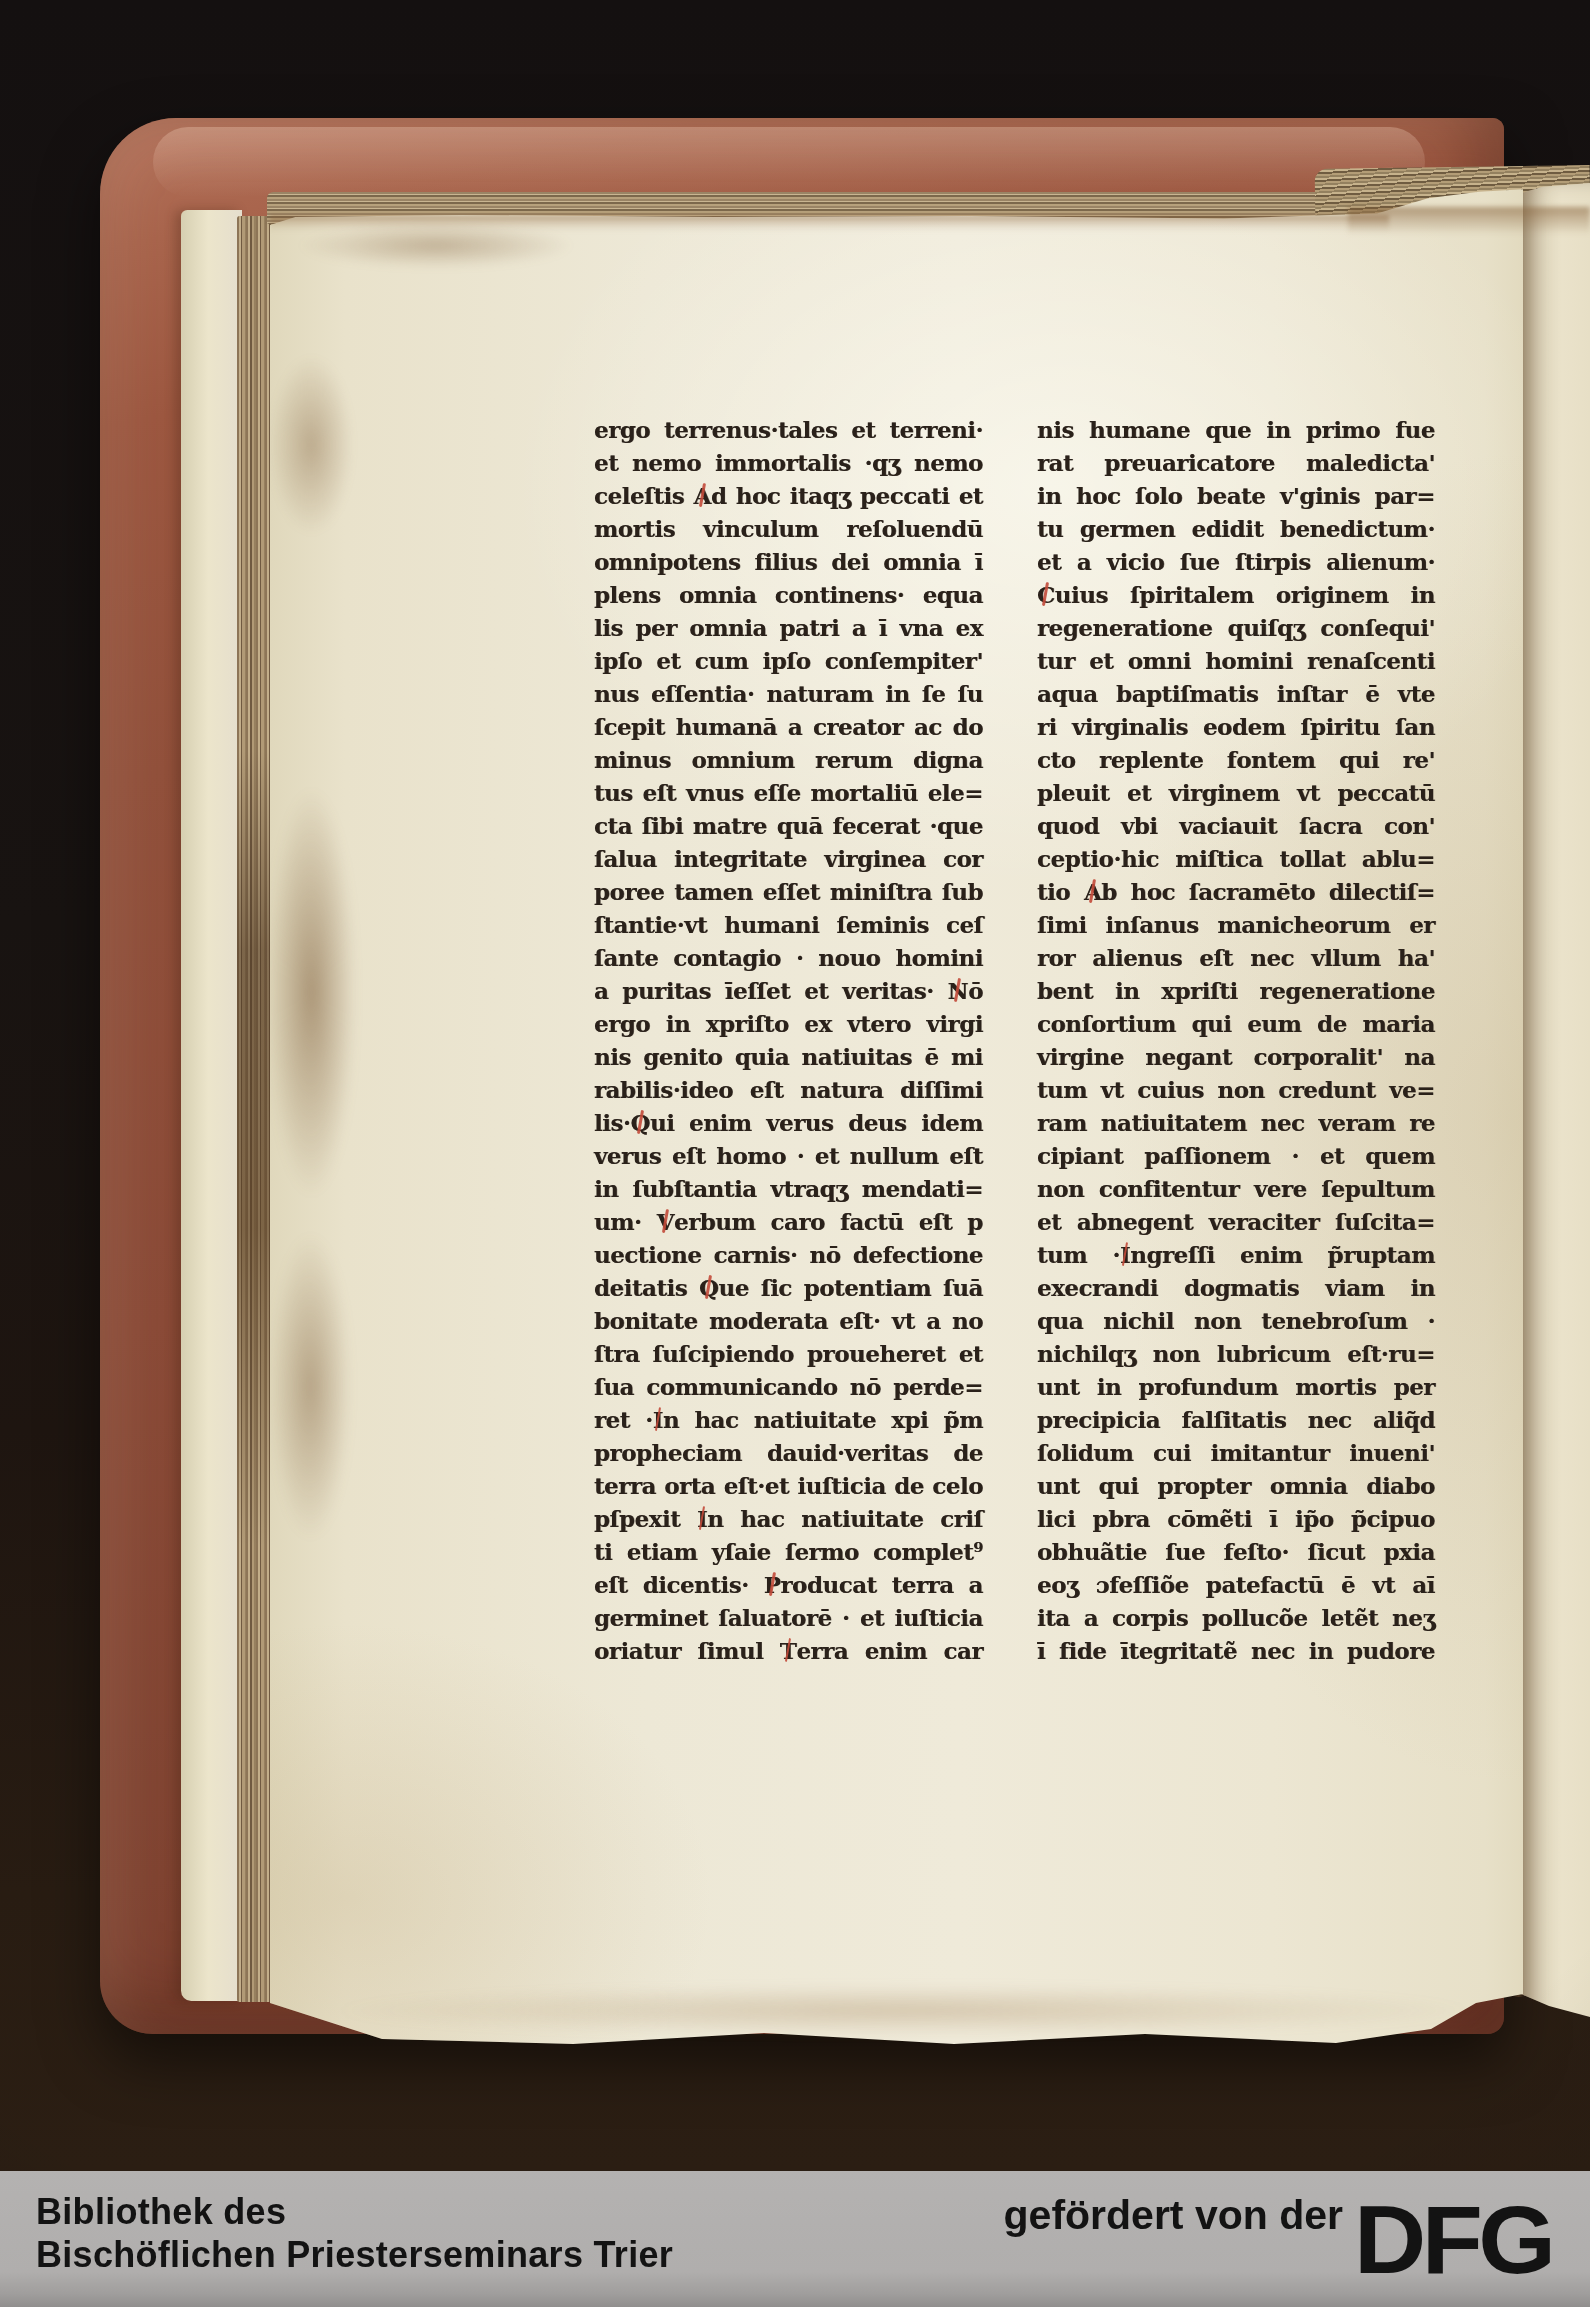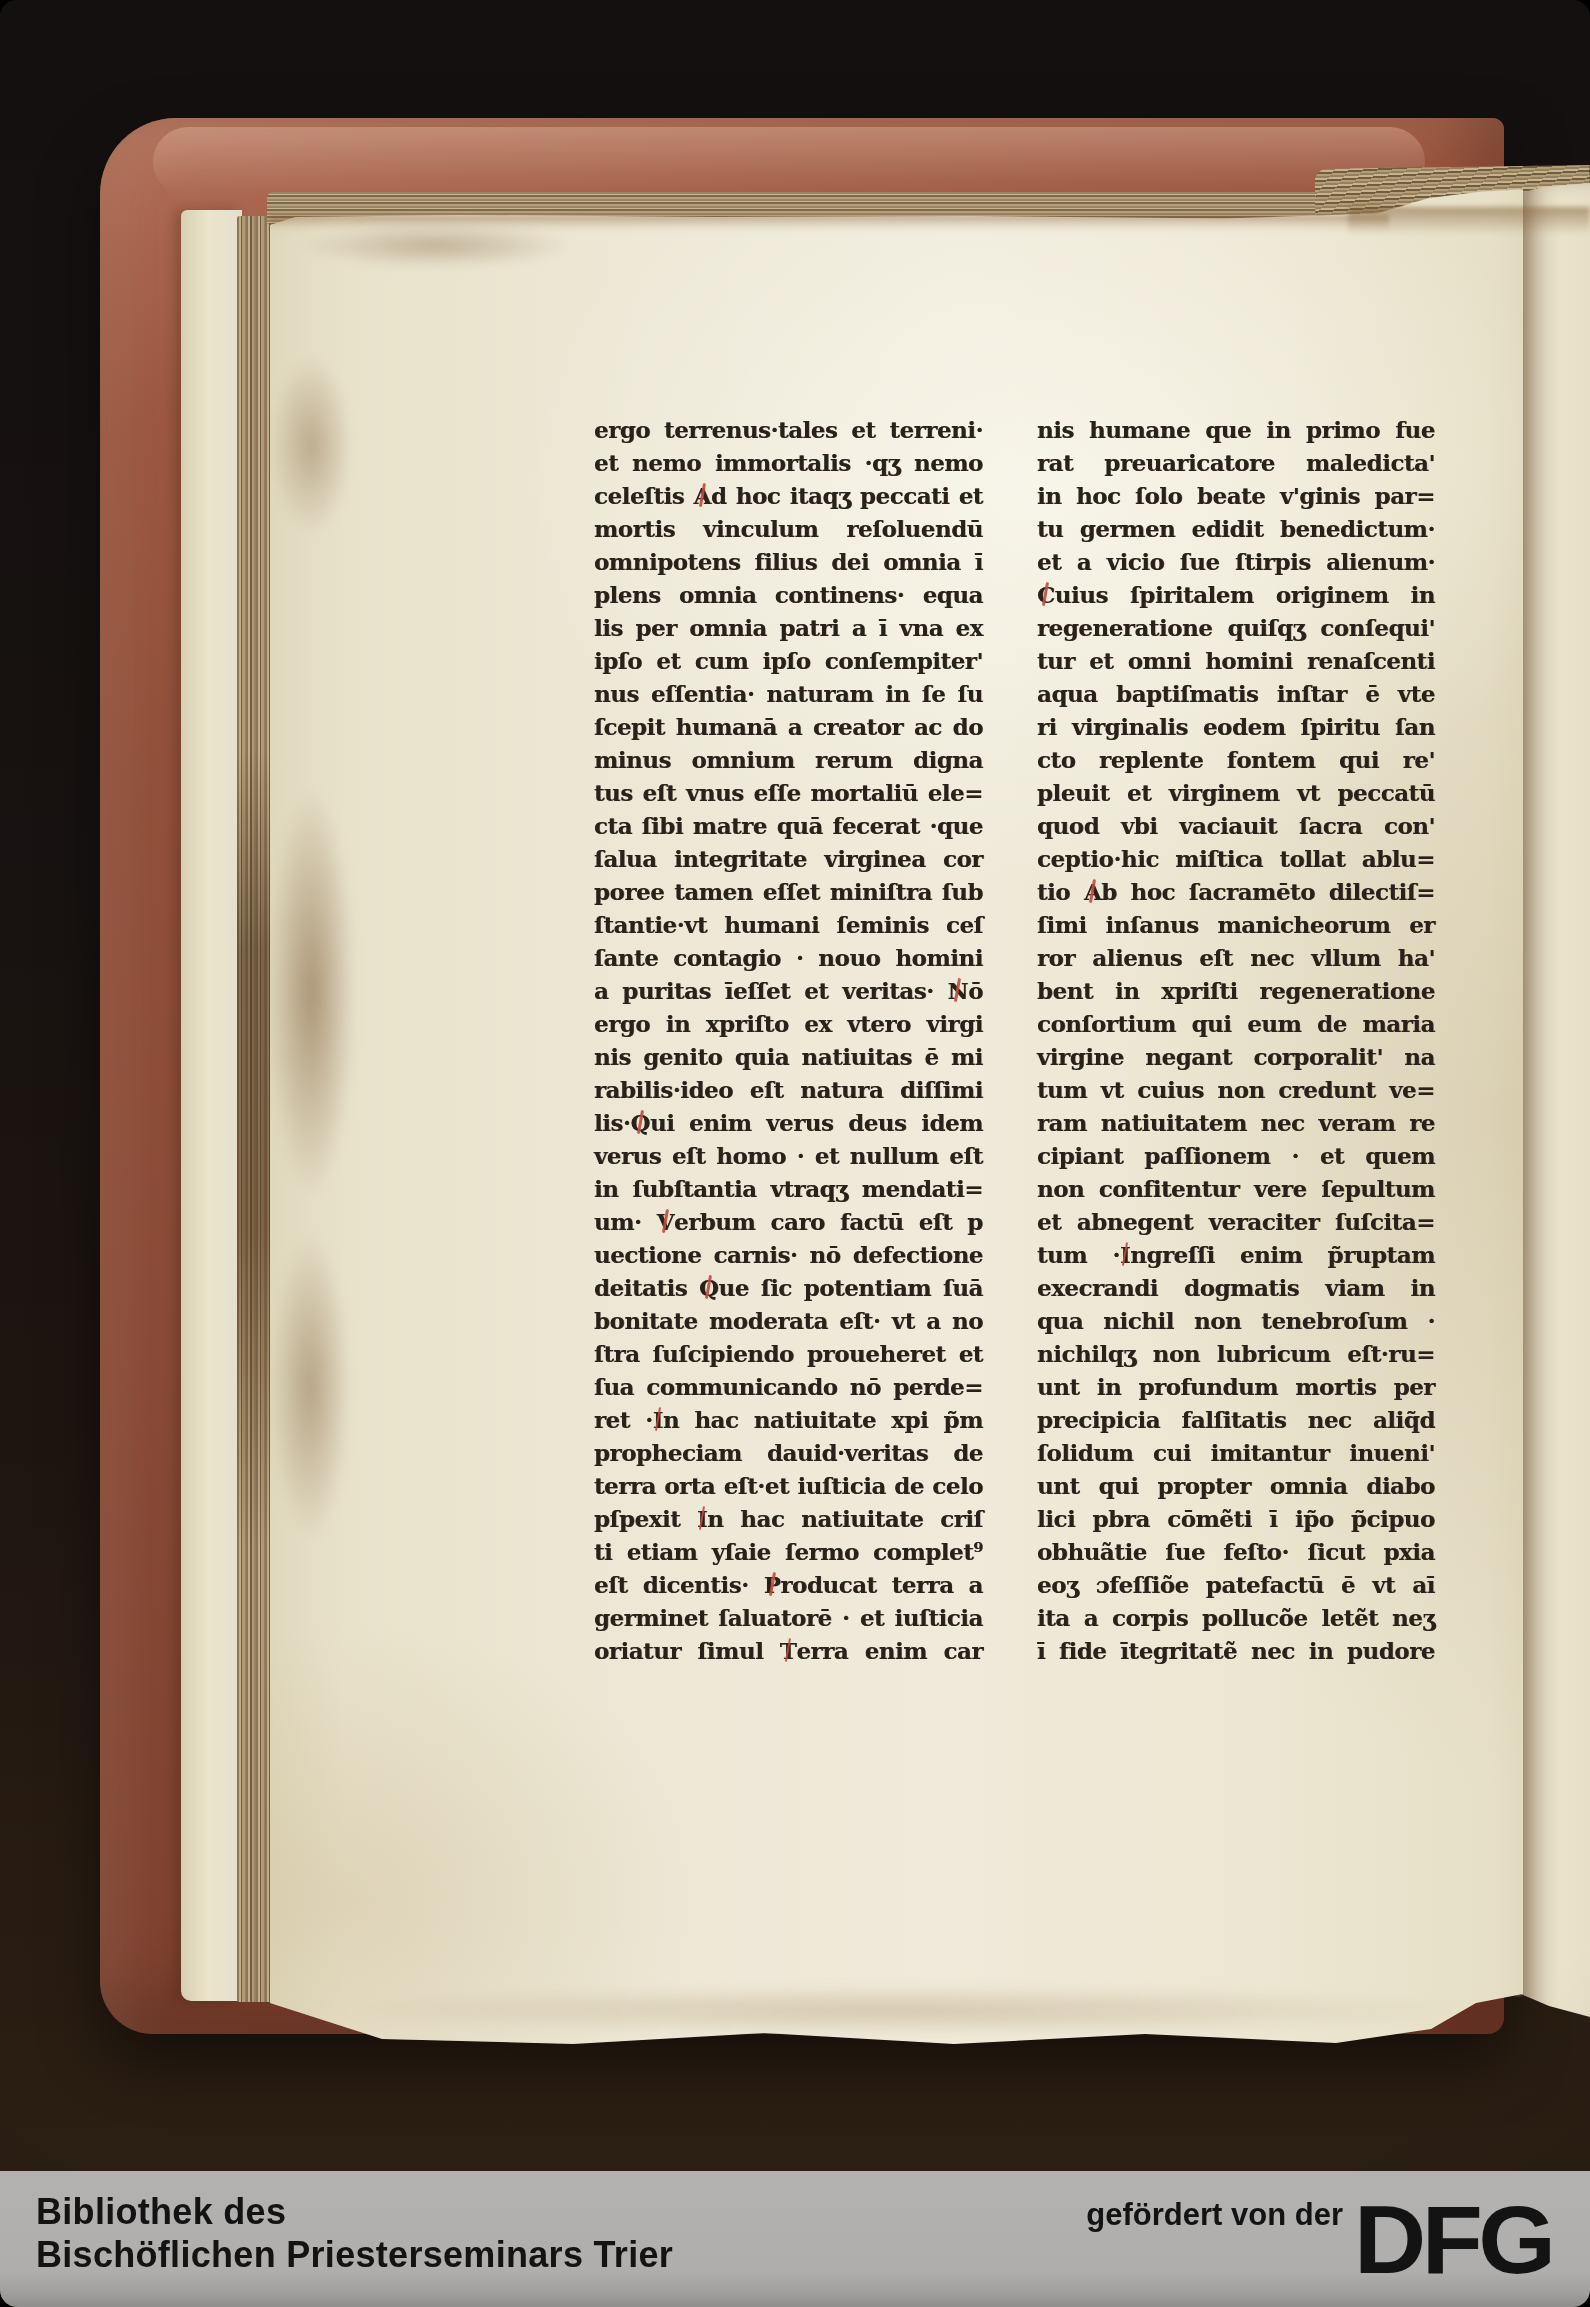--- a/index.html
+++ b/index.html
@@ -1,18 +1,18 @@
 <!DOCTYPE html>
 <html style="font-size:10.2px"><head>
 <meta charset="utf-8">
 <style>
   html,body{margin:0;padding:0;background:#000;}
   #stage{position:relative;width:1590px;height:2307px;overflow:hidden;
     background:linear-gradient(180deg,#141010 0%,#181311 40%,#1e1510 62%,#281c12 82%,#2b1e13 94%,#241a11 100%);
-    font-family:"DejaVu Serif",serif;border-radius:17px;}
+    font-family:"DejaVu Serif",serif;}
   
   .leather{position:absolute;left:100px;top:118px;width:1404px;height:1916px;
     border-radius:76px 11.4px 16.5px 53px;
     background:linear-gradient(168deg,#b4715a 0%,#a8644c 6%,#9c5740 14%,#91503b 30%,#8a4a37 55%,#7f4331 80%,#74392a 100%);
     box-shadow:inset -25.4px -19px 76px rgba(40,15,5,.35), inset 19px 16px 51px rgba(255,210,180,.16), 0 25.4px 57px rgba(0,0,0,.5);}
   .leather-sheen{position:absolute;left:153px;top:127px;width:1272px;height:70px;border-radius:38px;
     background:linear-gradient(180deg,rgba(255,226,205,.28),rgba(255,226,205,0));}
   .flyleaf{position:absolute;left:181px;top:210px;width:61px;height:1791px;
     background:linear-gradient(90deg,#d6cfb1 0%,#ece5cb 45%,#e5decd 100%);
     border-radius:6.4px 0 0 10.2px;box-shadow:-5.1px 0 10.2px rgba(60,30,10,.28);}
@@ -63,21 +63,21 @@
   .rubric{position:relative;}
   .rubric::after{content:"";position:absolute;left:42%;top:4%;width:15%;height:88%;
     background:#c24a3a;opacity:.9;transform:rotate(10deg);border-radius:1.3px;}
   .vignette{position:absolute;left:0;top:0;width:1590px;height:2171px;pointer-events:none;
     background:radial-gradient(150% 120% at 45% 40%, rgba(0,0,0,0) 55%, rgba(0,0,0,.3) 100%);}
   
   .footer{position:absolute;left:0;top:2171px;width:1590px;height:136px;
     background:linear-gradient(180deg,#b4b2b1 0%,#b0aead 74%,#a09e9d 90%,#908e8d 100%);
     font-family:"Liberation Sans",sans-serif;color:#131313;}
   .lib{position:absolute;left:36px;top:19px;font-size:36px;line-height:43px;font-weight:700;letter-spacing:0.3px;}
-  .fund{position:absolute;right:247px;top:25.4px;font-size:31px;line-height:38px;font-weight:700;text-align:left;}
+  .fund{position:absolute;right:247px;top:25.4px;font-size:41px;line-height:38px;font-weight:700;text-align:left;}
   .dfg{position:absolute;left:1354px;top:11.4px;font-size:100px;font-weight:700;letter-spacing:-4.5px;
     transform:scaleY(.97);font-family:"Liberation Sans",sans-serif;}
 </style>
 </head>
 <body>
 
 <div id="stage">
   <div class="leather"></div>
   <div class="leather-sheen"></div>
   <div class="flyleaf"></div>

